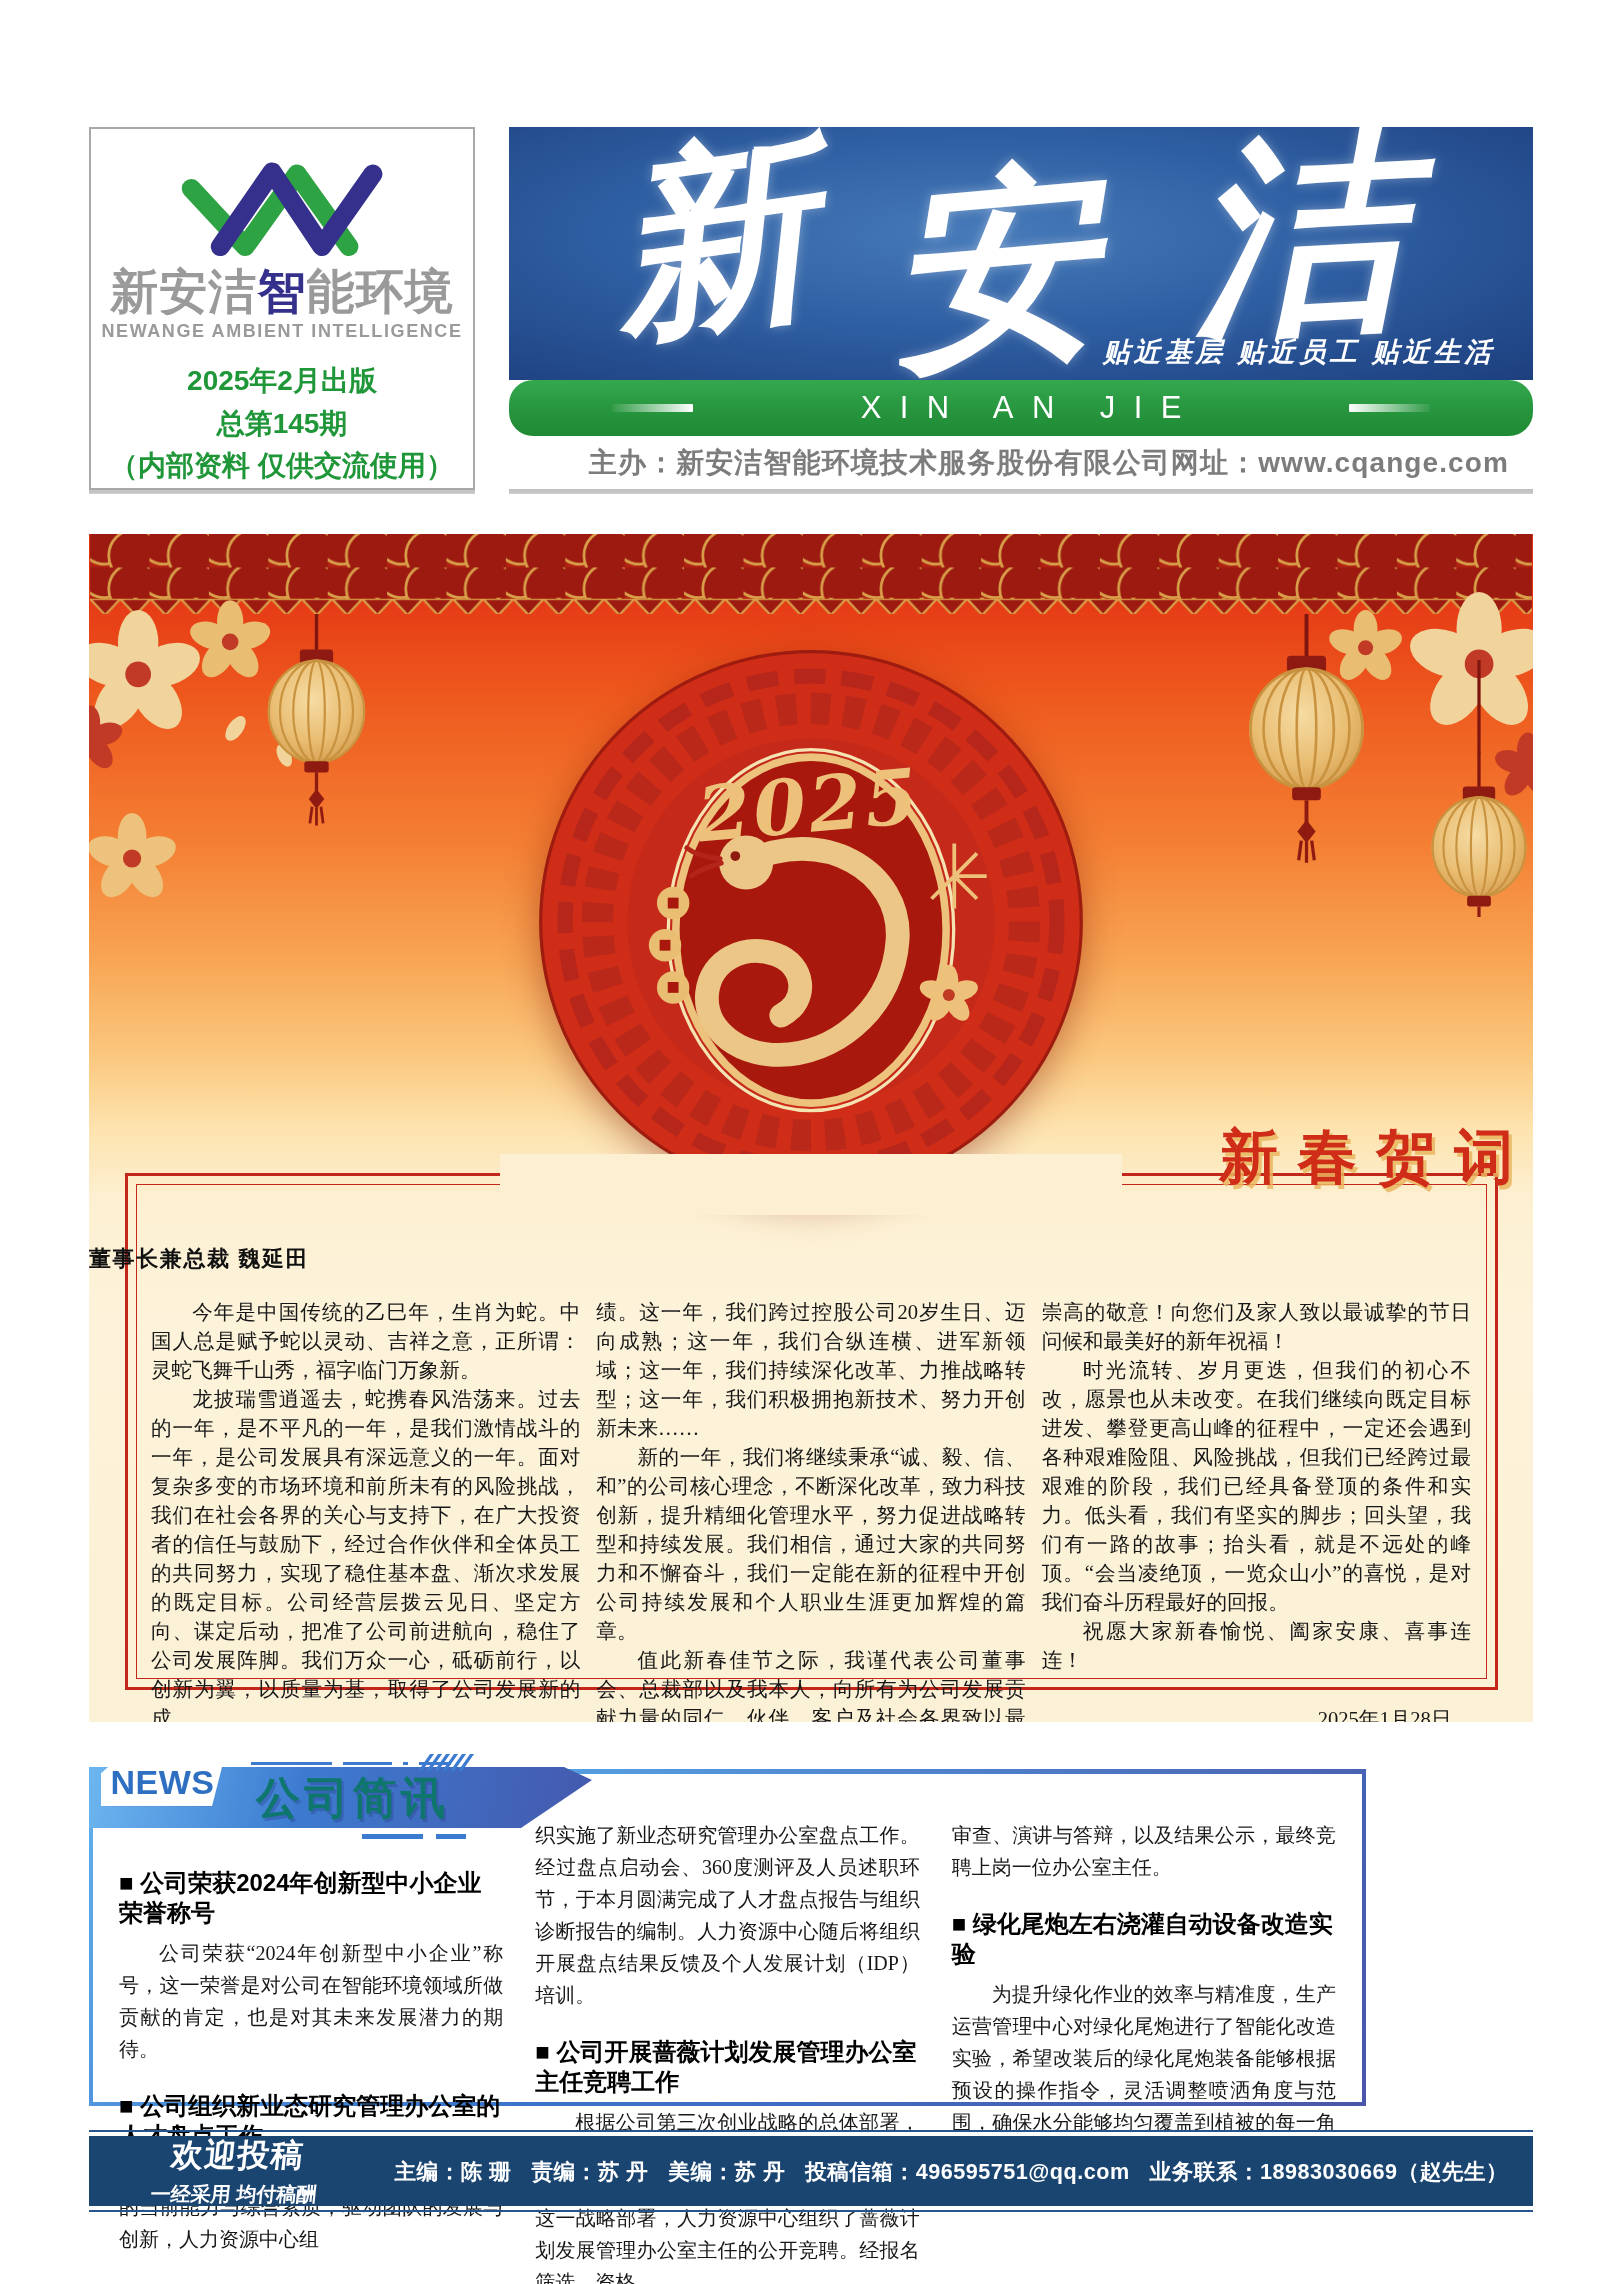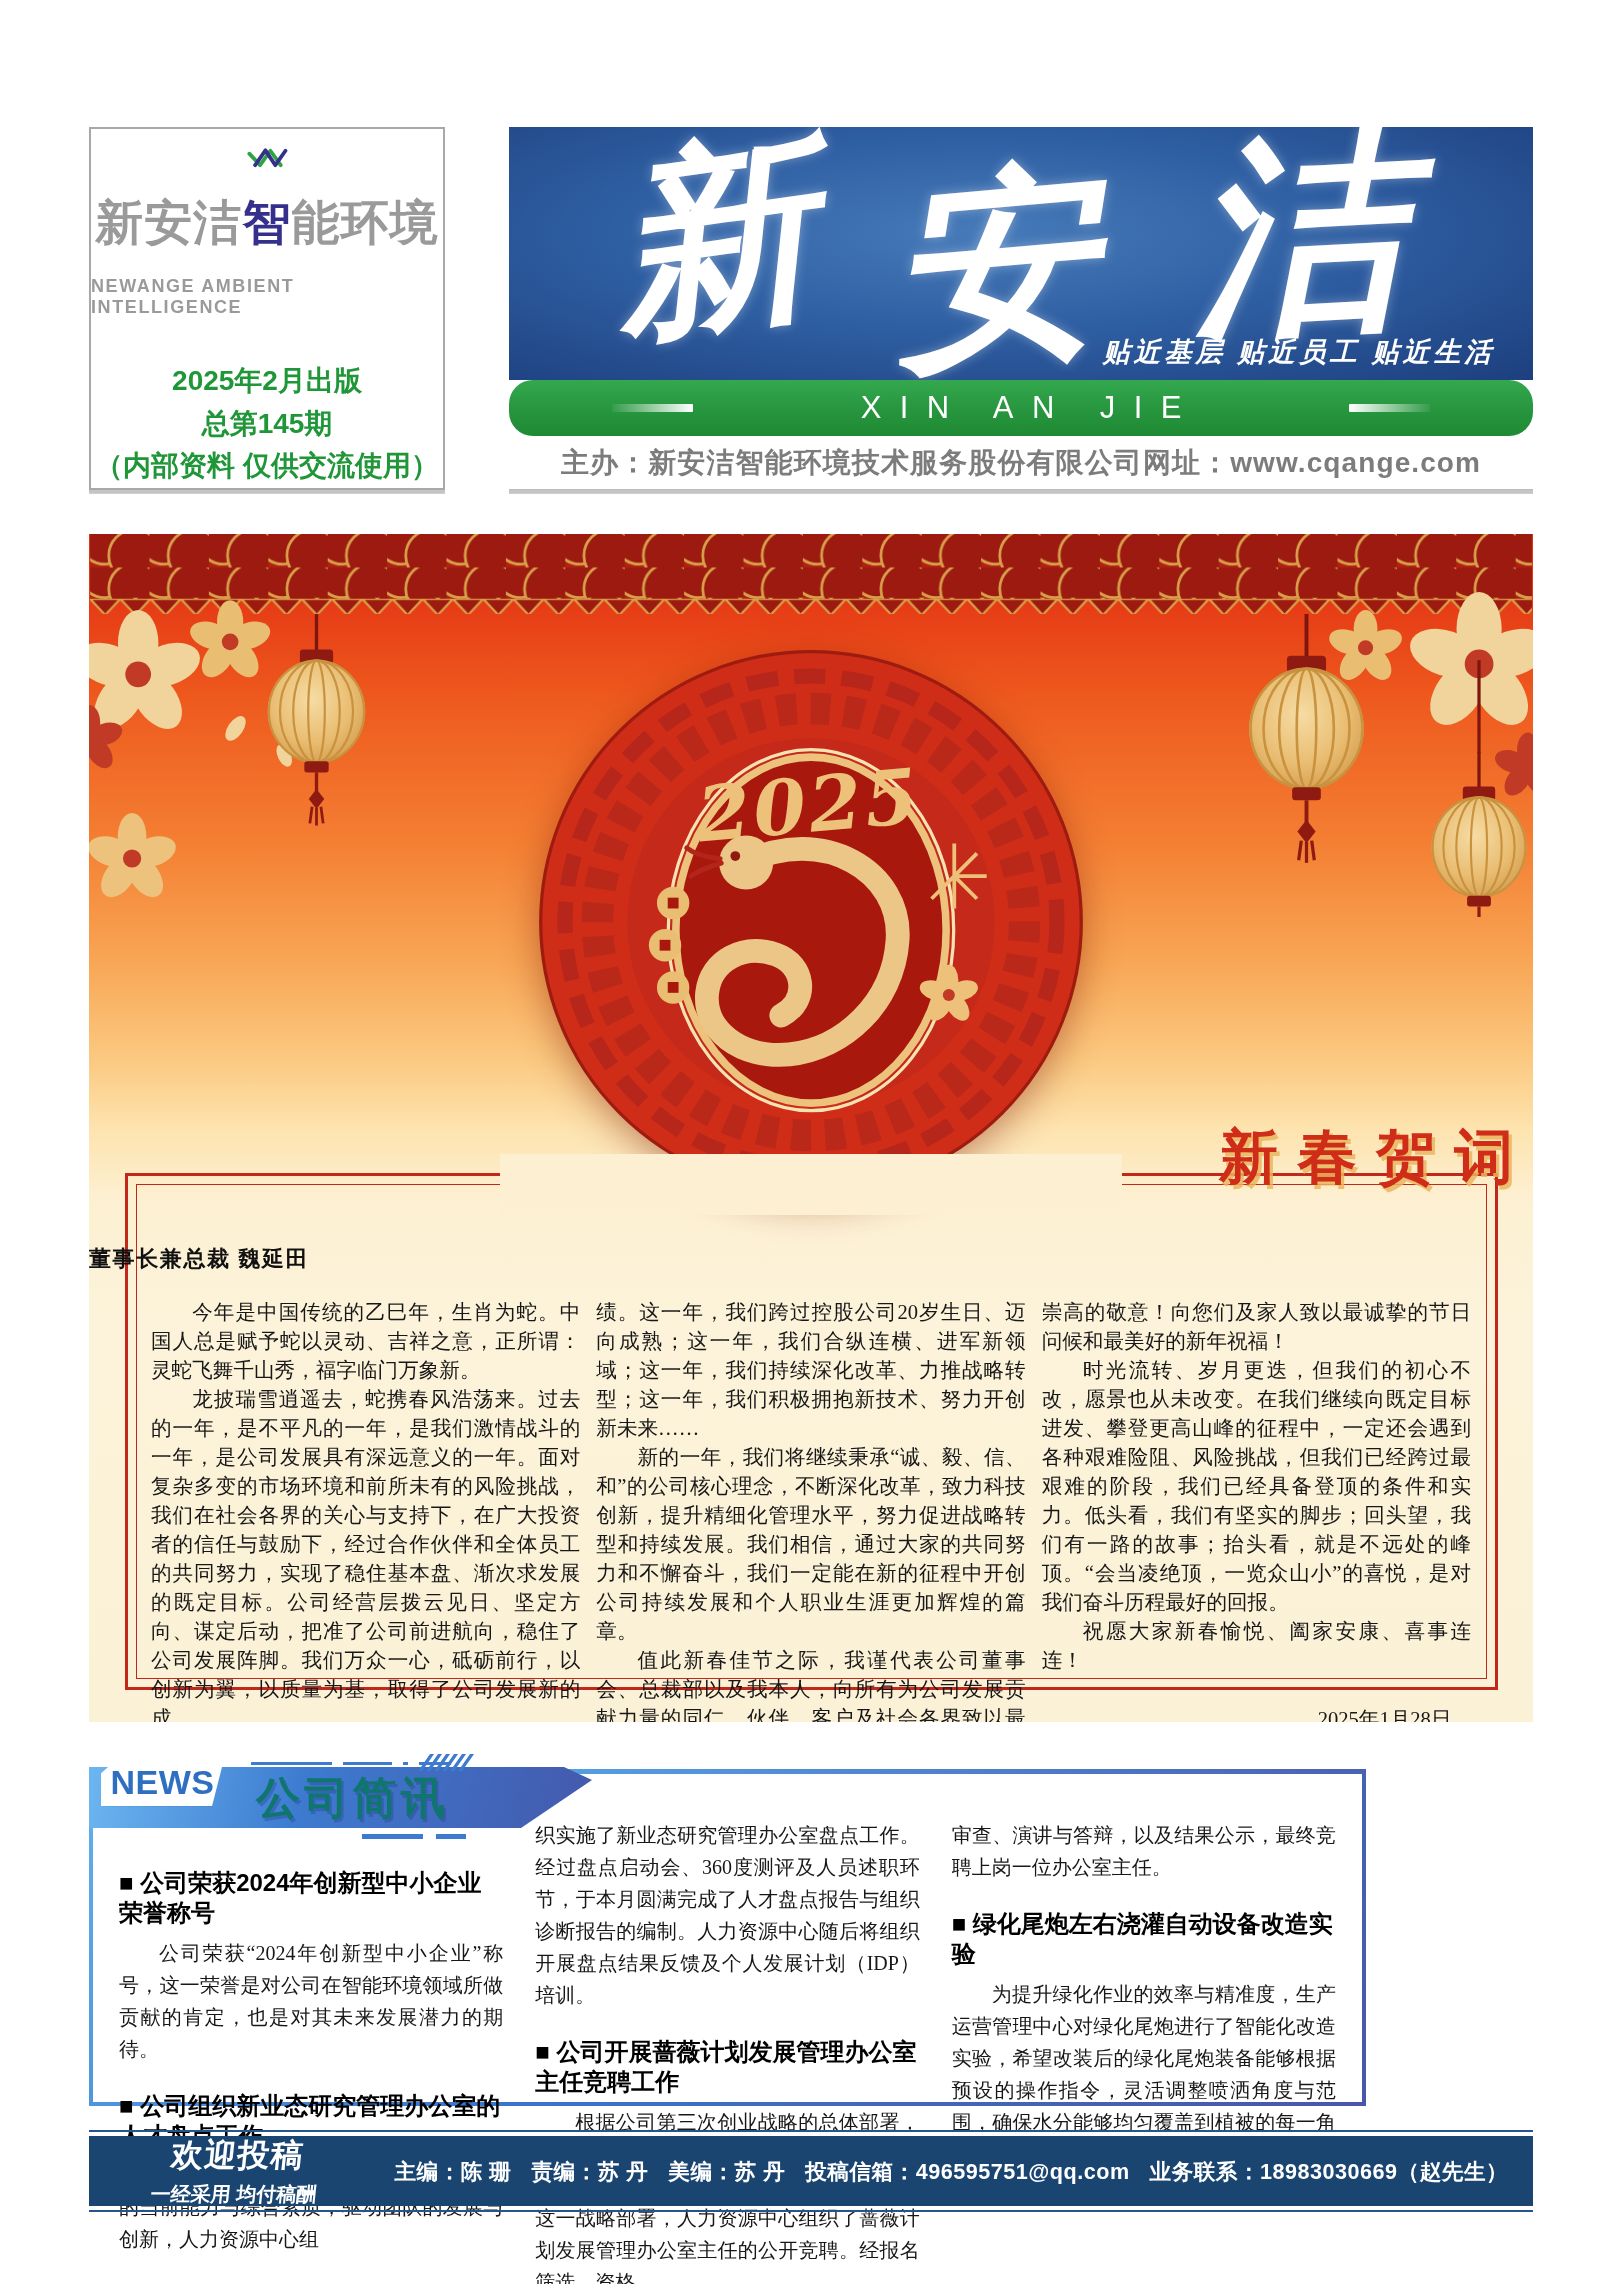--- a/index.html
+++ b/index.html
@@ -1,22 +1,22 @@
 <!DOCTYPE html>
 <html style="font-size:8.7px"><head>
 <meta charset="utf-8">
 <style>
   * { margin:0; padding:0; box-sizing:border-box; }
   body { background:#ffffff; font-family:"Liberation Sans","DejaVu Sans",sans-serif; }
   .page { position:relative; width:1623px; height:2284px; background:#fff; overflow:hidden; }
 
   
-  .logo-box { position:absolute; left:89px; top:127px; width:356px; height:363px;
+  .logo-box { position:absolute; left:89px; top:127px; width:386px; height:363px;
     background:#fff; border:2.2px solid #a8a8a8; box-shadow:0 3.8px 0 #c4c4c4;
-    display:flex; flex-direction:column; align-items:center;gap:24px; }
+    display:flex; flex-direction:column; align-items:center; }
   .logo-mark { margin-top:16px; }
   .logo-name { margin-top:6.5px; font-size:48px; font-weight:bold; color:#9a9a9a; letter-spacing:1.1px; line-height:1; }
   .logo-name .accent { color:#35308c; }
   .logo-english { margin-top:5.4px; font-size:18px; font-weight:bold; color:#9a9a9a; letter-spacing:1.6px; }
   .issue-block { margin-top:18.4px; text-align:center; color:#1f9638; font-weight:bold;
     font-size:28px; line-height:1.52; }
 
   
   .masthead { position:absolute; left:509px; top:127px; width:1024px; height:363px; box-shadow:0 3.8px 0 #c4c4c4; }
   .mast-blue { position:relative; width:100%; height:253px;
@@ -29,21 +29,21 @@
   .mast-tagline { position:absolute; right:38px; bottom:9.7px; color:#fff; font-size:27px;
     font-weight:bold; font-style:italic; letter-spacing:3.8px; }
   .mast-green { position:relative; width:100%; height:56px;
     background:linear-gradient(180deg,#34a84e 0%, #27953e 55%, #1e8a34 100%);
     display:flex; align-items:center; justify-content:center;border-radius:24px; }
   .pinyin { color:#fff; font-size:31px; letter-spacing:18.4px; font-weight:500; text-indent:18.4px; }
   .gdash { position:absolute; top:50%; margin-top:-4.3px; width:81px; height:8.7px; border-radius:1.1px; }
   .gdash.left  { left:103px;  background:linear-gradient(90deg, rgba(255,255,255,0.05), #ffffff); }
   .gdash.right { right:103px; background:linear-gradient(270deg, rgba(255,255,255,0.05), #ffffff); }
   .mast-white { width:100%; height:54px; background:#fff; display:flex; align-items:center;
-    justify-content:center; padding:4px 24px; border-bottom:1.6px solid #bdbdbd; }
+    justify-content:flex-end; padding:4px 24px; border-bottom:1.6px solid #bdbdbd; }
   .organizer, .website { font-size:28px; font-weight:bold; color:#7c7c7c; letter-spacing:1.1px; }
 
   
   .banner { position:absolute; left:89px; top:534px; width:1444px; height:1188px; overflow:hidden;
     background:linear-gradient(180deg,#dd3114 0%, #e63c16 6%, #ee5a1e 14%, #f47f33 26%,
       #f8a655 36%, #fbc87f 44%, #fde3ae 50%, #fdf0d2 56%, #fcf3da 66%, #fbf1d6 100%); }
   .scallops { position:absolute; left:0; top:0; }
   .lantern { position:absolute; }
   .l1 { left:168px;  top:80px; }
   .l2 { left:1147px; top:80px; }

